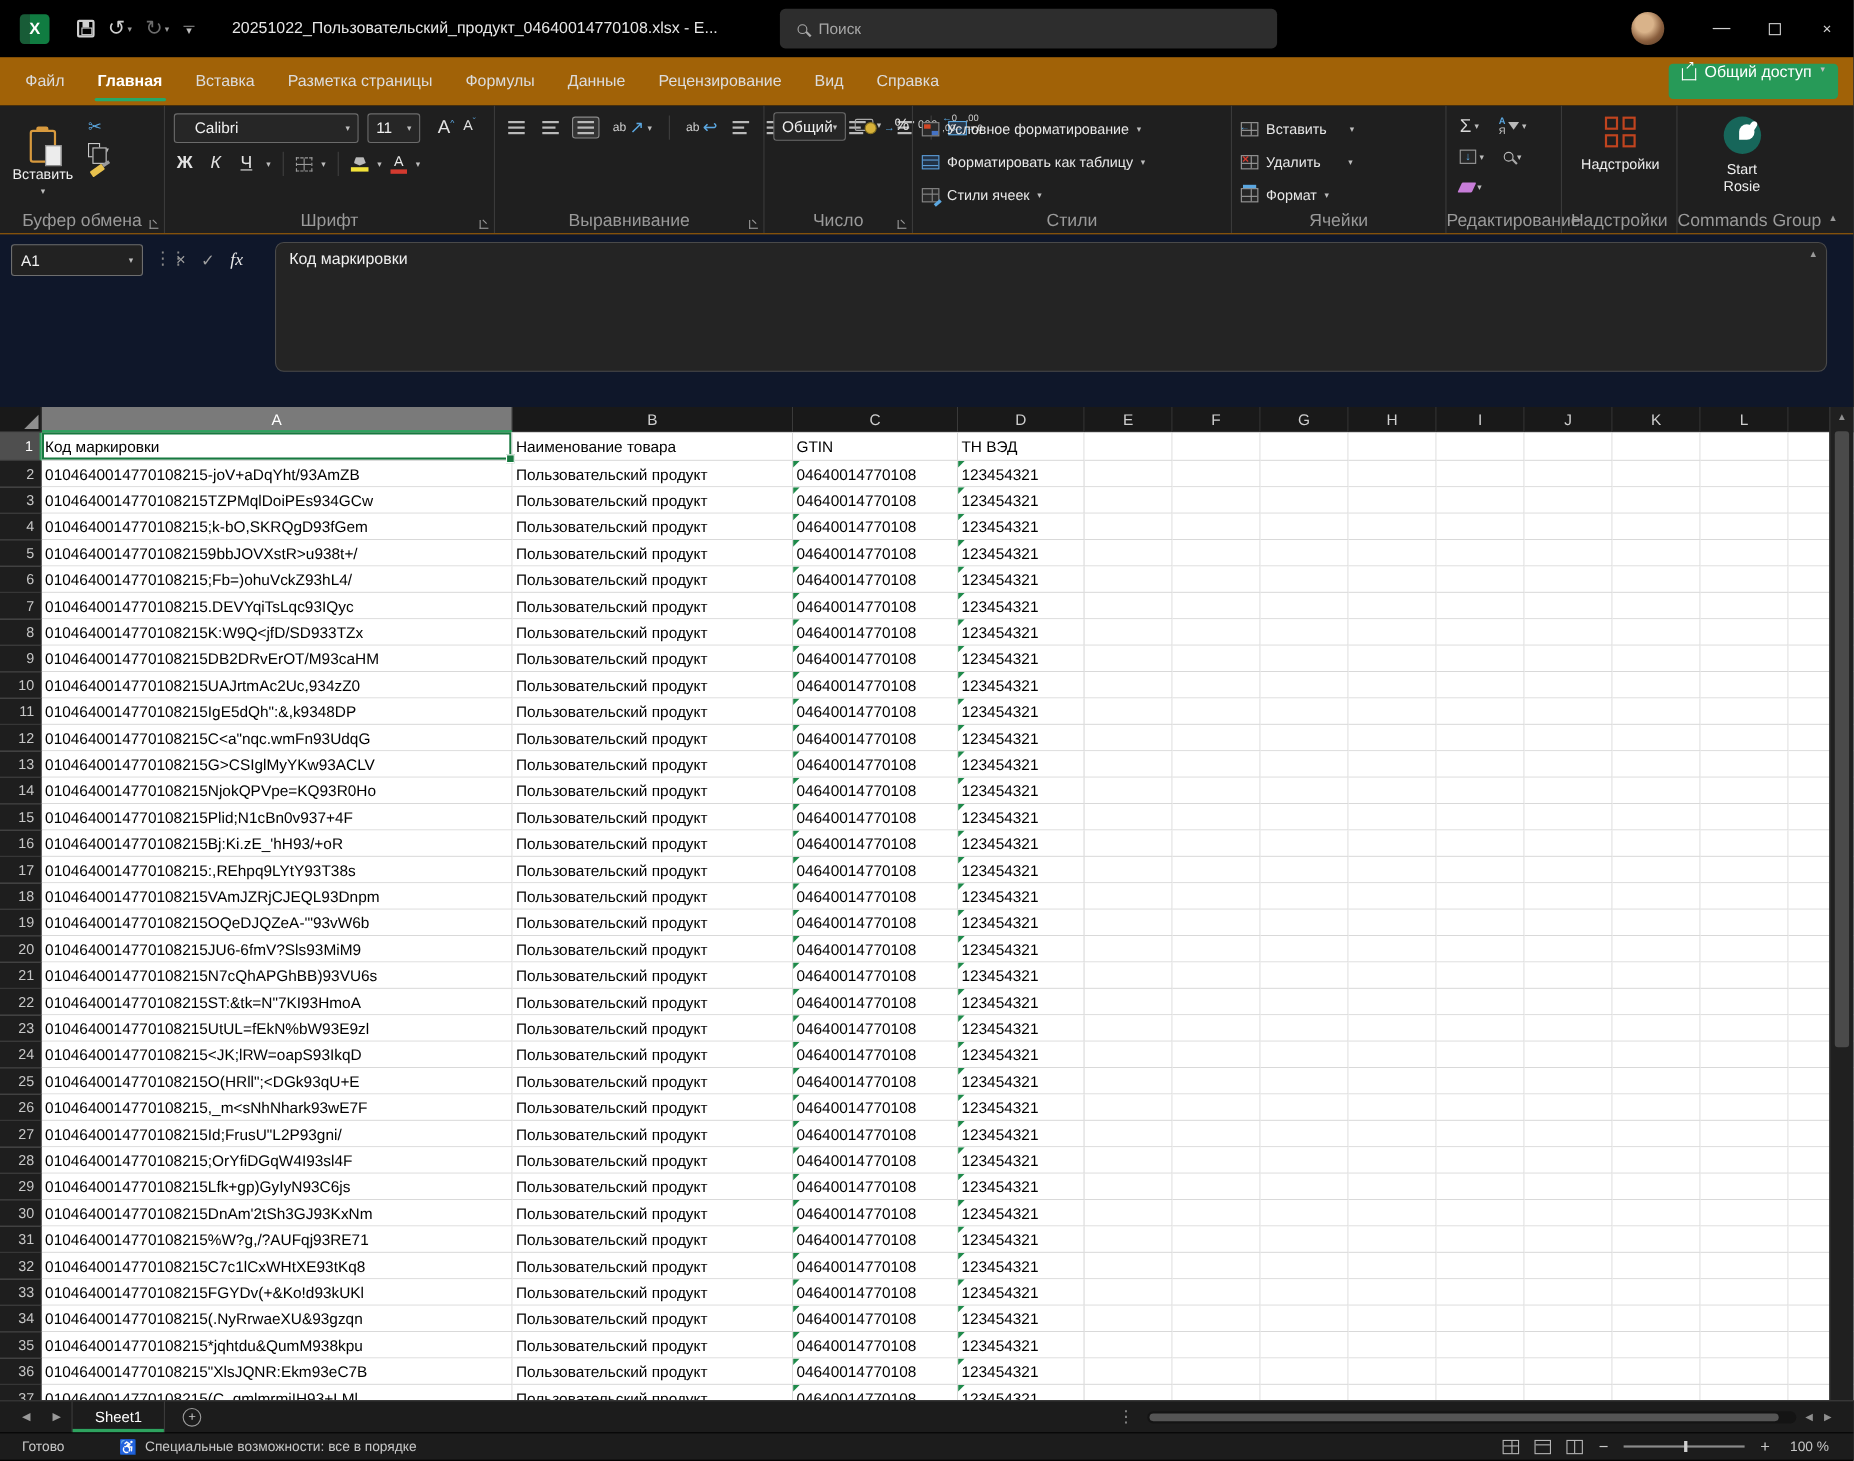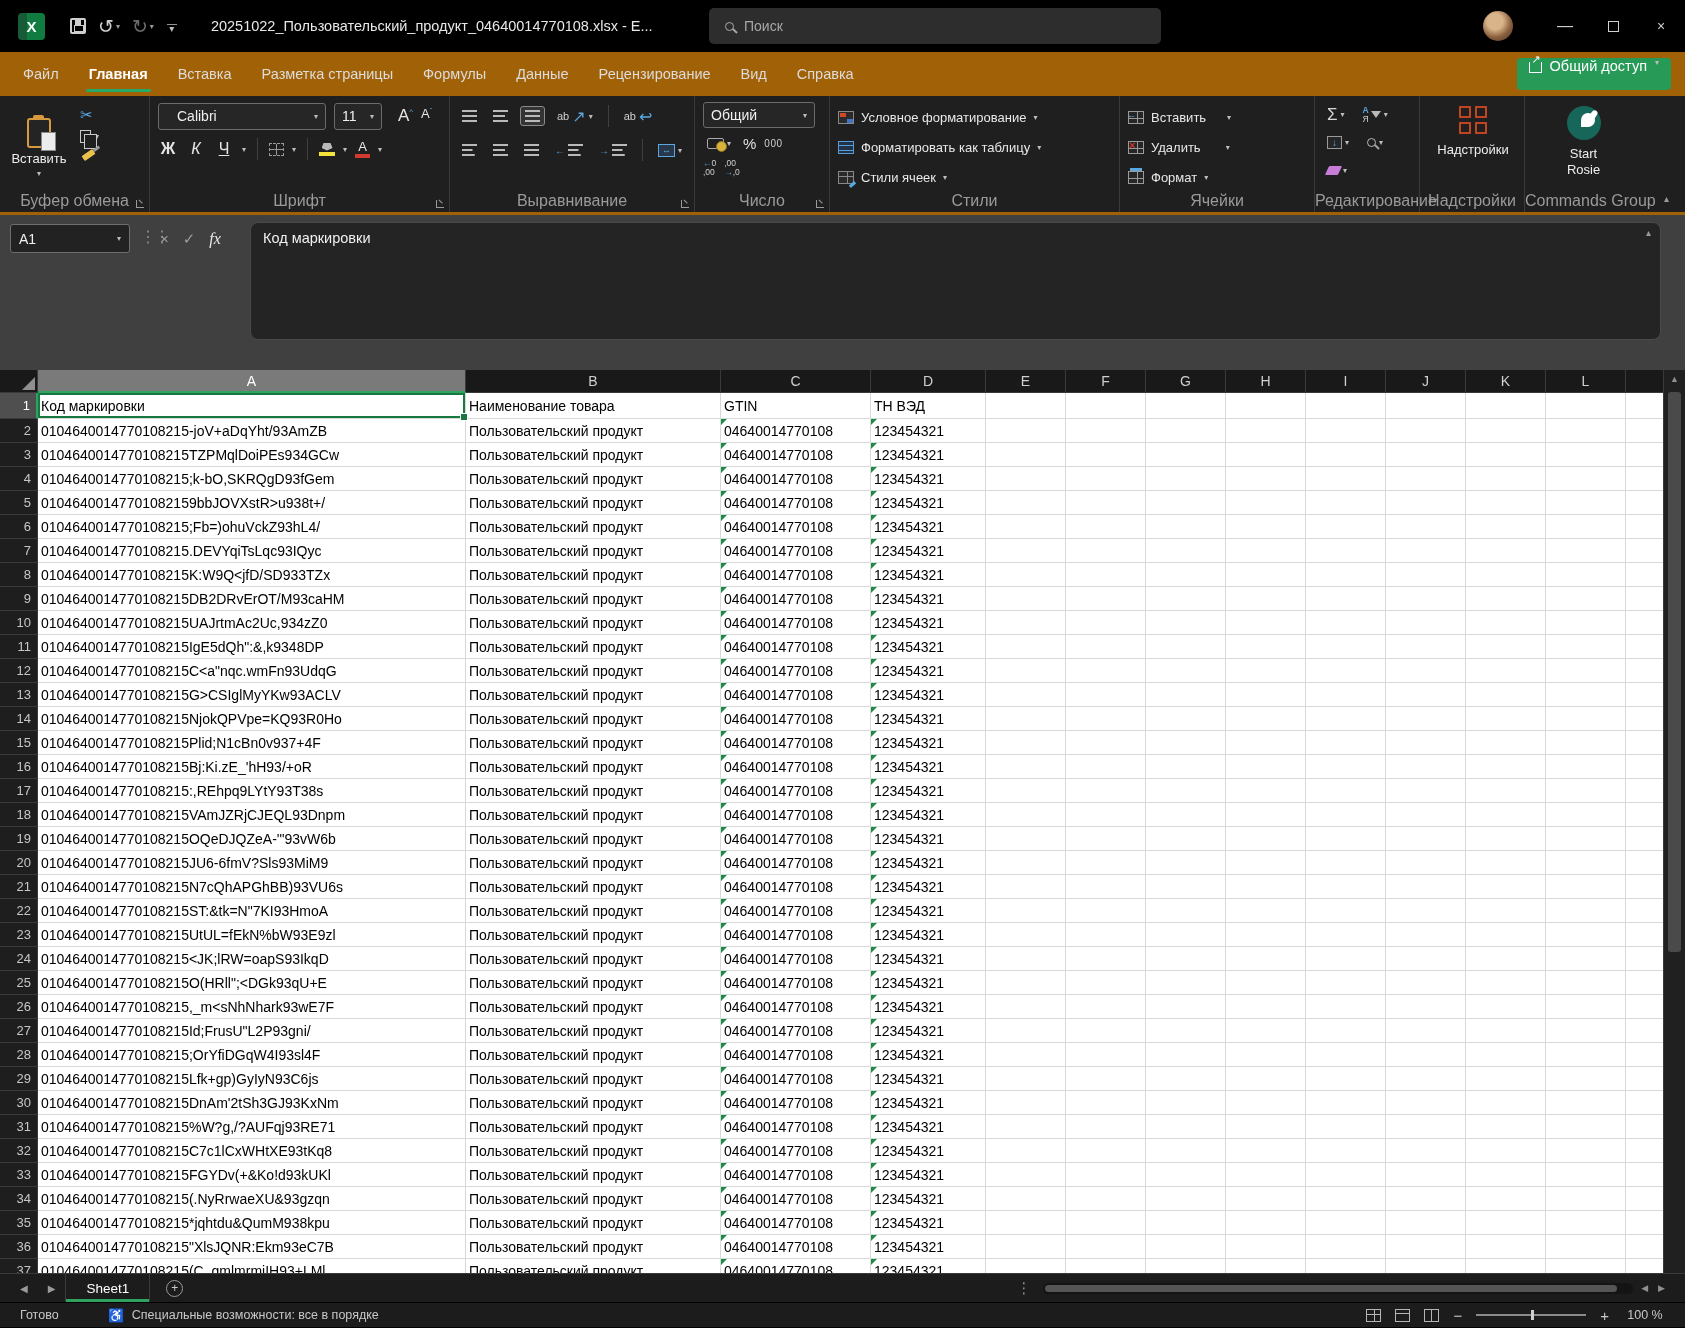--- a/index.html
+++ b/index.html
@@ -74,31 +74,31 @@
   .fmt.u{text-decoration:underline;}
   .bordic{width:15px;height:13px;border:1px dashed #9a9a9a;background:linear-gradient(#9a9a9a,#9a9a9a) center/100% 1px no-repeat,linear-gradient(#9a9a9a,#9a9a9a) center/1px 100% no-repeat;}
   .fillic{display:flex;flex-direction:column;align-items:center;gap:1px;}
   .fillic .can{width:11px;height:8px;background:#b9b9b9;clip-path:polygon(20% 0,80% 0,100% 70%,50% 100%,0 70%);}
   .fillic .bar{width:16px;height:4px;background:#f2e23a;}
   .fcol{display:flex;flex-direction:column;align-items:center;gap:1px;color:#e8e8e8;font-size:13px;line-height:1;}
   .fcol .bar{width:15px;height:4px;background:#d33a2f;}
   .vsep{width:1px;height:22px;background:#3f3f3f;margin:0 3px;}
 
   
-  .g-align{width:245px;display:flex;flex-direction:column;gap:6px;}
+  .g-align{width:245px;display:flex;gap:6px;}
   .bars{width:15px;height:12px;background:linear-gradient(#b9b9b9,#b9b9b9) left top/100% 2px,linear-gradient(#b9b9b9,#b9b9b9) left 5px/100% 2px,linear-gradient(#b9b9b9,#b9b9b9) left 10px/100% 2px;background-repeat:no-repeat;}
   .bars.mid{background-size:100% 2px,80% 2px,100% 2px;}
   .bars.sht{background-size:100% 2px,70% 2px,85% 2px;}
   .selbox{border:1px solid #8a8a8a;border-radius:3px;background:#333;}
   .ab{font-size:11px;color:#d0d0d0;}
   .blue{color:#5ba7e0;}
   .mergeic{width:17px;height:13px;border:1px solid #5ba7e0;display:flex;align-items:center;justify-content:center;color:#5ba7e0;font-size:9px;background:#28384a;}
 
   
-  .g-num{width:135px;display:flex;flex-direction:column;gap:4px;}
+  .g-num{width:135px;display:flex;gap:4px;}
   .n-fmt{width:112px;height:26px;}
   .money{width:17px;height:11px;border:1px solid #a9a9a9;border-radius:2px;position:relative;}
   .money::after{content:"";position:absolute;right:-4px;bottom:-4px;width:9px;height:9px;border-radius:50%;background:#d8b23a;border:1px solid #8a7420;}
   .pct{font-size:15px;color:#e0e0e0;}
   .th{font-size:10px;color:#cfcfcf;letter-spacing:.5px;}
   .dec{display:flex;flex-direction:column;font-size:8.5px;line-height:1.1;color:#cfcfcf;}
   .dec .ar{color:#5ba7e0;}
 
   
   .g-styles{width:290px;display:flex;flex-direction:column;justify-content:flex-start;gap:4px;padding-top:8px;}
@@ -132,21 +132,21 @@
   .addic span{border:2.5px solid #c0441f;}
   .btxt{font-size:13px;color:#eee;text-align:center;line-height:1.25;}
   .g-cmd{width:115px;display:flex;flex-direction:column;align-items:center;gap:6px;padding-top:10px;border-right:none;}
   .rosie{width:34px;height:34px;border-radius:50%;background:#17665a;position:relative;}
   .rosie::before{content:"";position:absolute;right:6px;top:7px;width:14px;height:14px;border-radius:50% 50% 50% 0;background:#fff;}
   .rosie::after{content:"";position:absolute;right:4px;top:4px;width:6px;height:8px;border-radius:50% 50% 0 50%;background:#fff;transform:rotate(35deg);}
   .rosietxt{width:46px;}
   .rib-collapse{position:absolute;right:16px;bottom:8px;color:#9a9a9a;font-size:10px;}
 
   
-  .fbar{position:relative;height:158px;background:#404040;border-top:3px solid #a16207;}
+  .fbar{position:relative;height:158px;background:#0f172a;border-top:1px solid #a16207;}
   .namebox{position:absolute;left:10px;top:9px;width:120px;height:29px;border:1px solid #6e6e6e;border-radius:3px;display:flex;align-items:center;justify-content:space-between;padding:0 8px;font-size:14px;color:#f0f0f0;background:#222;}
   .grip{position:absolute;left:140px;top:12px;color:#8a8a8a;font-size:16px;letter-spacing:-2px;}
   .fxbtns{position:absolute;left:160px;top:9px;display:flex;align-items:center;gap:14px;height:29px;color:#9f9f9f;font-size:15px;}
   .fx{font-family:"Liberation Serif",serif;font-style:italic;color:#e8e8e8;font-size:16px;}
   .finput{position:absolute;left:250px;right:24px;top:7px;height:118px;background:#242424;border:1px solid #4a4a4a;border-radius:8px;padding:7px 12px;font-size:14.5px;color:#f0f0f0;}
   .fcollapse{position:absolute;right:34px;top:12px;color:#9a9a9a;font-size:10px;}
 
   
   .gridwrap{position:relative;height:903px;background:#fff;overflow:hidden;}
   .headrow{display:flex;height:23px;background:#191919;}

